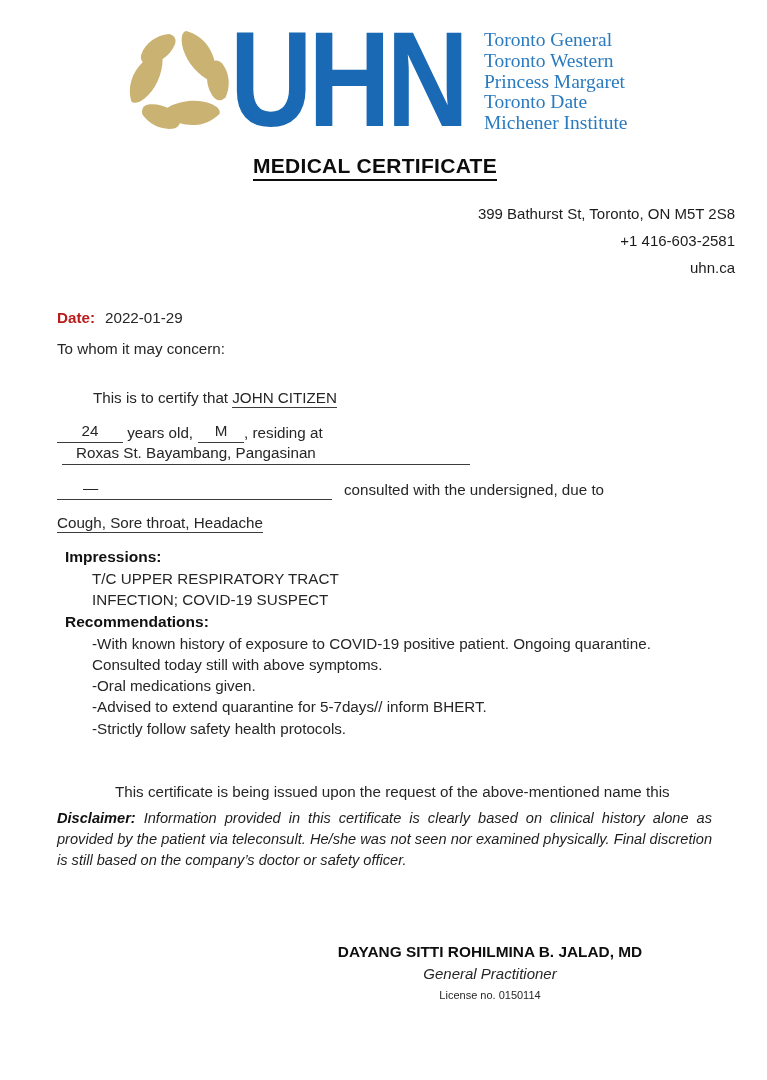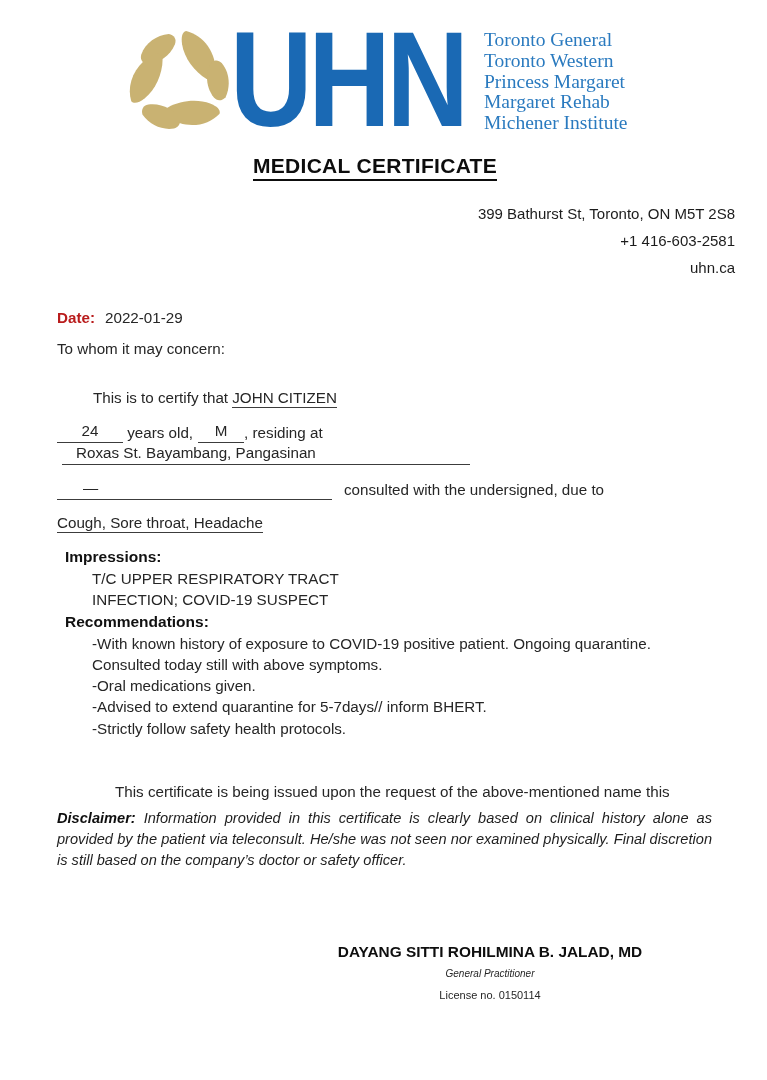--- a/index.html
+++ b/index.html
@@ -75,21 +75,21 @@
   .u2 { border-bottom: 1.5px solid #3c3c3c; }
 
   .disclaimer {
     margin-top: 8px; font-style: italic;
     text-align: justify; font-size: 14.6px; line-height: 21px; color: #1e1e1e;
   }
   .disclaimer b { color: #0f0f0f; }
 
   .signature { margin-top: 70px; width: 390px; margin-left: 238px; text-align: center; line-height: 21.8px; }
   .sig-name { font-weight: bold; font-size: 15.4px; color: #0e0e0e; }
-  .sig-title { font-style: italic; font-size: 10px; }
+  .sig-title { font-style: italic; font-size: 15px; }
   .sig-license { font-size: 11px; }
 
   
   .fine-print {
     position: absolute; left: 57px; bottom: 8px; width: 688px;
     font-size: 6.4px; line-height: 9.6px; color: #000;
     text-align: justify;
   }
 </style>
 </head>
@@ -109,21 +109,21 @@
       <use href="#unit" transform="rotate(120 50 52)"></use>
       <use href="#unit" transform="rotate(240 50 52)"></use>
     </svg>
     <div class="uhn-wrap">
       <span class="uhn-text">UHN</span>
     </div>
     <div class="hospital-list">
       <div>Toronto General</div>
       <div>Toronto Western</div>
       <div>Princess Margaret</div>
-      <div>Margaret Rehab</div>
+      <div>Toronto Date</div>
       <div>Michener Institute</div>
     </div>
   </div>
 
   <div class="title-row">
     <span class="title-text">MEDICAL CERTIFICATE</span>
   </div>
 
   <div class="contact">
     <div>399 Bathurst St, Toronto, ON M5T 2S8</div>

